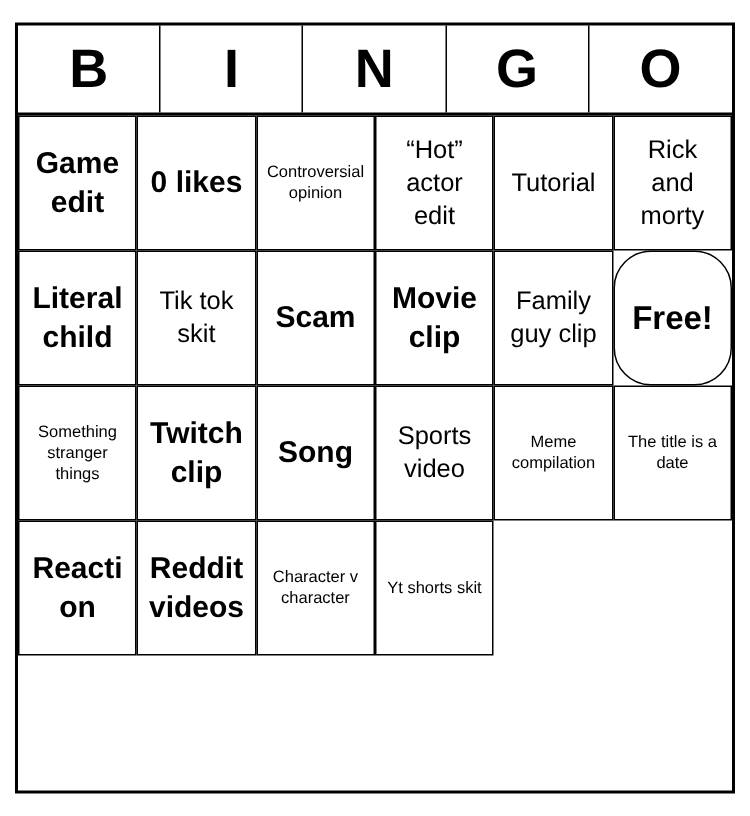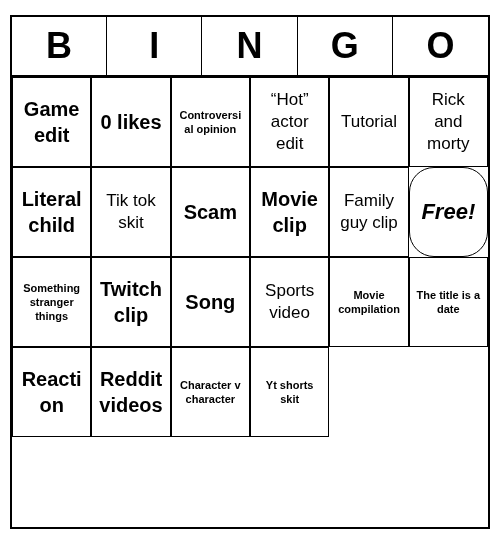--- a/index.html
+++ b/index.html
@@ -50,26 +50,24 @@
     }
     .bingo-cell.large-text {
       font-size: 20px;
       font-weight: bold;
     }
     .bingo-cell.medium-text {
       font-size: 17px;
     }
     .bingo-cell.small-text {
       font-size: 11px;
-      font-weight: bold;
     }
     .bingo-cell.free-cell {
       font-size: 22px;
       font-weight: bold;
-      font-style: italic;
       border-radius: 25px;
     }
   </style>
 </head>
 <body>
 
 <div class="bingo-card">
   <div class="bingo-header">
   <div class="bingo-header-cell">B</div>
       <div class="bingo-header-cell">I</div>
@@ -87,20 +85,20 @@
       <div class="bingo-cell large-text">Literal child</div>
       <div class="bingo-cell medium-text">Tik tok skit</div>
       <div class="bingo-cell large-text">Scam</div>
       <div class="bingo-cell large-text">Movie clip</div>
       <div class="bingo-cell medium-text">Family guy clip</div>
       <div class="bingo-cell free-cell">Free!</div>
       <div class="bingo-cell small-text">Something stranger things</div>
       <div class="bingo-cell large-text">Twitch clip</div>
       <div class="bingo-cell large-text">Song</div>
       <div class="bingo-cell medium-text">Sports video</div>
-      <div class="bingo-cell small-text">Movie compilation</div>
+      <div class="bingo-cell small-text">Meme compilation</div>
       <div class="bingo-cell small-text">The title is a date</div>
       <div class="bingo-cell large-text">Reaction</div>
       <div class="bingo-cell large-text">Reddit videos</div>
       <div class="bingo-cell small-text">Character v character</div>
       <div class="bingo-cell small-text">Yt shorts skit</div>
     </div>
 </div>
 
 </body></html>

